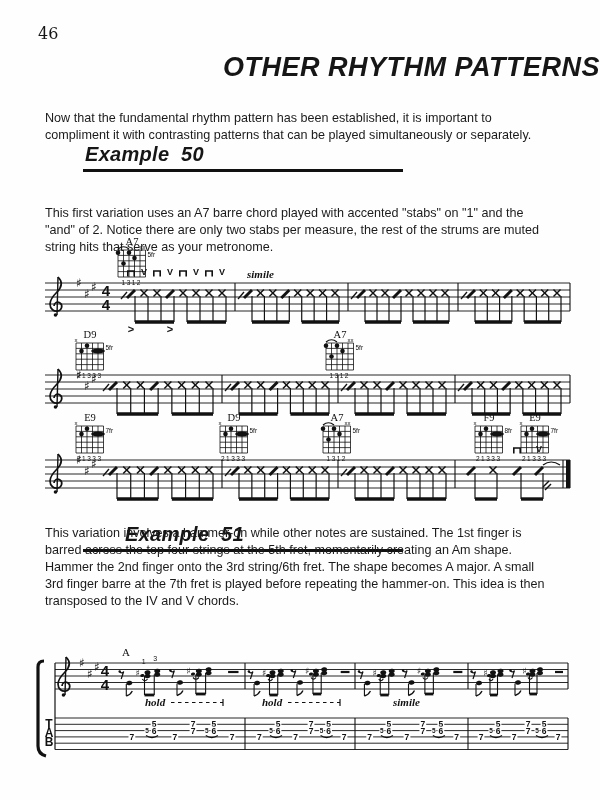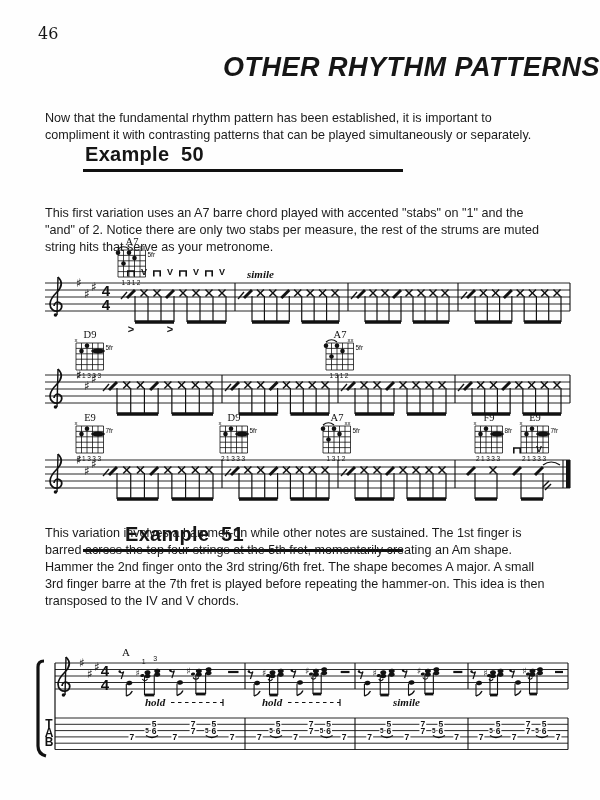--- a/index.html
+++ b/index.html
@@ -15,21 +15,21 @@
     font-size:27px;font-weight:bold;font-style:italic;letter-spacing:.5px;
   }
   .para{
     left:45px;width:525px;font-size:12.6px;line-height:17px;
     white-space:pre-line;color:#1b1b1b;
   }
   .intro{top:86px;margin-top:24px;}
   .ex50body{top:191px;margin-top:14px;}
   .ex51body{top:525px;}
   .exhead{
-    left:85px;font-size:20px;font-weight:bold;
+    left:85px;font-size:20px;font-weight:bold;font-style:italic;
     white-space:pre;letter-spacing:.3px;
   }
   .ex50head{top:143px;}
   .ex51head{top:523px;margin-left:40px;}
   .exline{left:83px;width:320px;height:2.6px;background:#111;}
   .ex50line{top:169px;}
   .ex51line{top:549px;}
   svg text{fill:#111;}
 </style>
 </head>

